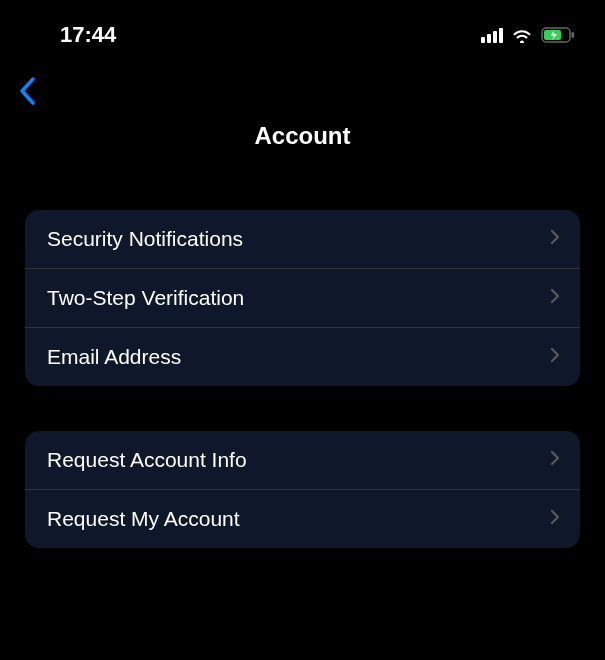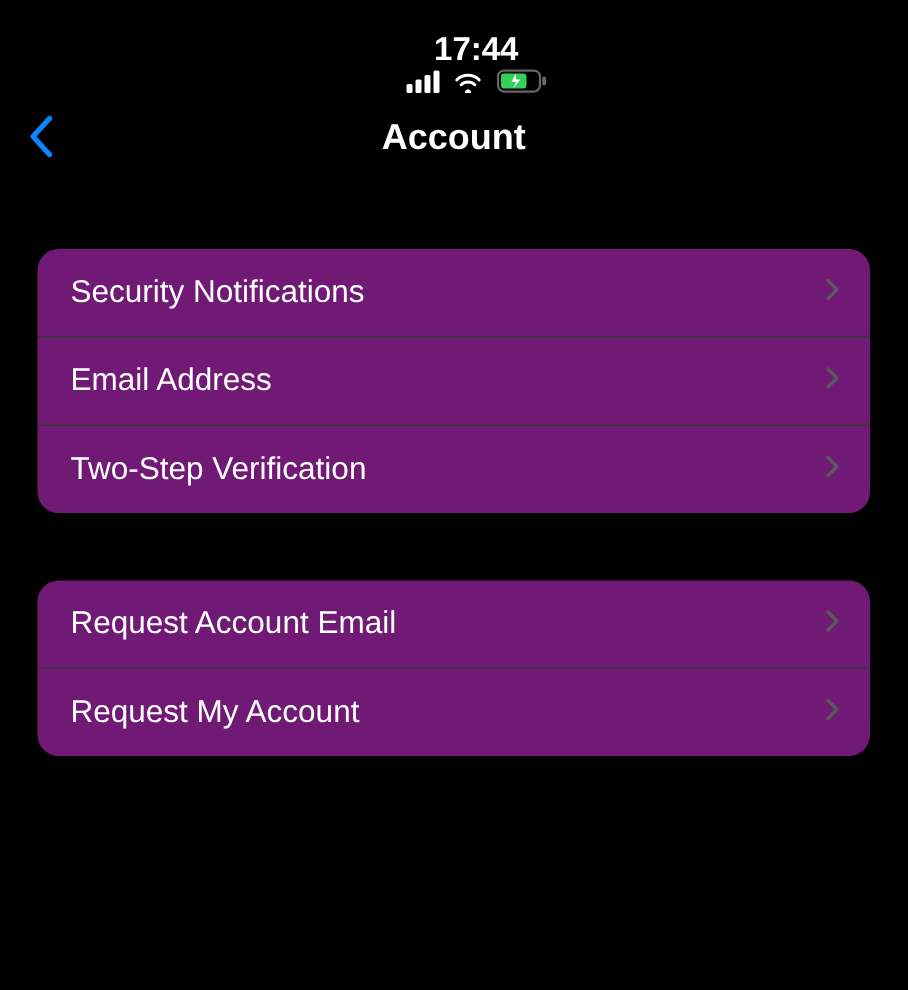--- a/index.html
+++ b/index.html
@@ -14,21 +14,20 @@
       background: #000000;
       color: #ffffff;
       overflow: hidden;
     }
     .status-bar {
       display: flex;
       justify-content: space-between;
       align-items: center;
       padding: 20px 30px 10px 60px;
       height: 60px;
-      flex-direction: column;
     }
     .status-time {
       font-size: 22px;
       font-weight: 600;
       color: #ffffff;
     }
     .status-right {
       display: flex;
       align-items: center;
       gap: 8px;
@@ -67,26 +66,27 @@
       top: 16px;
       color: #0a84ff;
       cursor: pointer;
     }
     .nav-title {
       flex: 1;
       text-align: center;
       font-size: 24px;
       font-weight: 600;
       color: #ffffff;
+      margin-top: 44px;
     }
     .content {
       padding: 30px 25px 0 25px;
     }
     .settings-group {
-      background: #701a75;
+      background: #0f172a;
       border-radius: 14px;
       overflow: hidden;
       margin-bottom: 45px;
     }
     .settings-row {
       display: flex;
       align-items: center;
       justify-content: space-between;
       padding: 17px 20px 17px 22px;
       border-bottom: 1px solid #333336;
@@ -157,40 +157,40 @@
   <div class="settings-group">
     <div class="settings-row">
       <span class="settings-label">Security Notifications</span>
       <span class="chevron">
         <svg width="10" height="16" viewBox="0 0 10 16">
             <path d="M2 2 L8 8 L2 14" stroke="#5a5a5e" stroke-width="2.2" fill="none" stroke-linecap="round" stroke-linejoin="round"></path>
           </svg>
       </span>
     </div>
     <div class="settings-row">
+      <span class="settings-label">Two-Step Verification</span>
+      <span class="chevron">
+        <svg width="10" height="16" viewBox="0 0 10 16">
+            <path d="M2 2 L8 8 L2 14" stroke="#5a5a5e" stroke-width="2.2" fill="none" stroke-linecap="round" stroke-linejoin="round"></path>
+          </svg>
+      </span>
+    </div>
+    <div class="settings-row">
       <span class="settings-label">Email Address</span>
       <span class="chevron">
         <svg width="10" height="16" viewBox="0 0 10 16">
             <path d="M2 2 L8 8 L2 14" stroke="#5a5a5e" stroke-width="2.2" fill="none" stroke-linecap="round" stroke-linejoin="round"></path>
           </svg>
       </span>
     </div>
-    <div class="settings-row">
-      <span class="settings-label">Two-Step Verification</span>
-      <span class="chevron">
-        <svg width="10" height="16" viewBox="0 0 10 16">
-            <path d="M2 2 L8 8 L2 14" stroke="#5a5a5e" stroke-width="2.2" fill="none" stroke-linecap="round" stroke-linejoin="round"></path>
-          </svg>
-      </span>
-    </div>
   </div>
 
   <div class="settings-group">
     <div class="settings-row">
-      <span class="settings-label">Request Account Email</span>
+      <span class="settings-label">Request Account Info</span>
       <span class="chevron">
         <svg width="10" height="16" viewBox="0 0 10 16">
             <path d="M2 2 L8 8 L2 14" stroke="#5a5a5e" stroke-width="2.2" fill="none" stroke-linecap="round" stroke-linejoin="round"></path>
           </svg>
       </span>
     </div>
     <div class="settings-row">
       <span class="settings-label">Request My Account</span>
       <span class="chevron">
         <svg width="10" height="16" viewBox="0 0 10 16">

